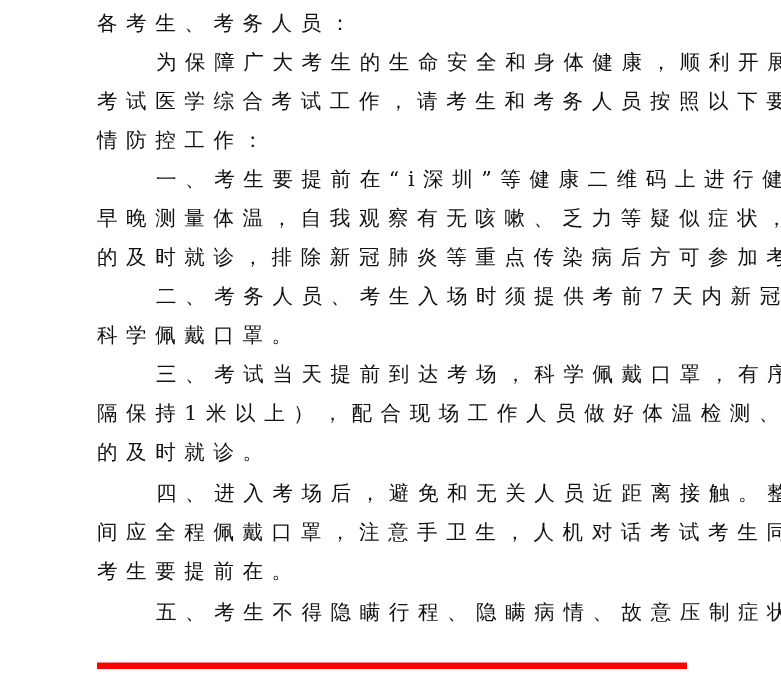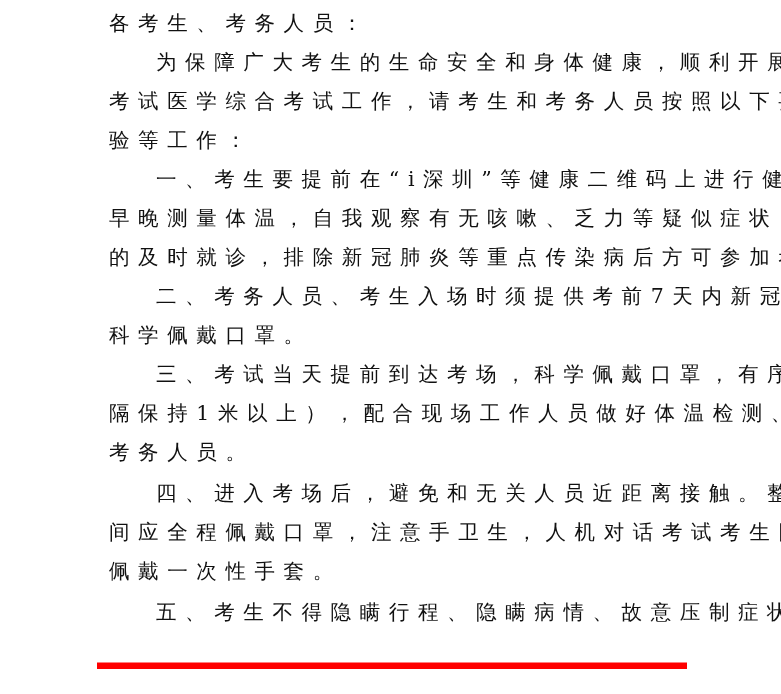--- a/index.html
+++ b/index.html
@@ -1,39 +1,39 @@
 <!DOCTYPE html>
 <html><head>
 <meta charset="utf-8">
 <style>
   html, body { margin:0; padding:0; background:#ffffff; }
   body { width:781px; height:694px; overflow:hidden; position:relative;
          font-family: "DejaVu Serif", "Liberation Serif", serif; color:#111; }
   .page { position:absolute; left:97px; top:0; width:592px; }
-  .line { position:absolute; left:12px; height:30px; line-height:30px;
+  .line { position:absolute; left:0; height:30px; line-height:30px;
           font-size:20.5px; white-space:nowrap; letter-spacing:8.6px; }
   .indent { left:59px; }
   .red-rule { position:absolute; left:97px; top:663px; width:590px; height:6px;
               background:#ff0000; box-shadow: 0 -1px 0 #ff8080; }
 </style>
 </head>
 <body>
 
 <div class="page">
   <div class="line" style="top:8px">各考生、考务人员：</div>
   <div class="line indent" style="top:47px">为保障广大考生的生命安全和身体健康，顺利开展医师资格</div>
   <div class="line" style="top:86px">考试医学综合考试工作，请考生和考务人员按照以下要求做好疫</div>
-  <div class="line" style="top:125px">验等工作：</div>
+  <div class="line" style="top:125px">情防控工作：</div>
   <div class="line indent" style="top:164px">一、考生要提前在“i深圳”等健康二维码上进行健康申报，</div>
   <div class="line" style="top:203px">早晚测量体温，自我观察有无咳嗽、乏力等疑似症状，出现异常</div>
   <div class="line" style="top:242px">的及时就诊，排除新冠肺炎等重点传染病后方可参加考试。</div>
   <div class="line indent" style="top:281px">二、考务人员、考生入场时须提供考前7天内新冠病毒核酸</div>
   <div class="line" style="top:320px">科学佩戴口罩。</div>
   <div class="line indent" style="top:359px">三、考试当天提前到达考场，科学佩戴口罩，有序排队（间</div>
   <div class="line" style="top:398px">隔保持1米以上），配合现场工作人员做好体温检测、健康码查</div>
-  <div class="line" style="top:437px">考务人员。</div>
+  <div class="line" style="top:437px">的及时就诊。</div>
   <div class="line indent" style="top:478px">四、进入考场后，避免和无关人员近距离接触。整个考试期</div>
   <div class="line" style="top:517px">间应全程佩戴口罩，注意手卫生，人机对话考试考生同时需全程</div>
-  <div class="line" style="top:556px">佩戴一次性手套。</div>
+  <div class="line" style="top:556px">考生要提前在。</div>
   <div class="line indent" style="top:597px">五、考生不得隐瞒行程、隐瞒病情、故意压制症状、瞒报健</div>
 </div>
 
 <div class="red-rule"></div>
 
 </body></html>

